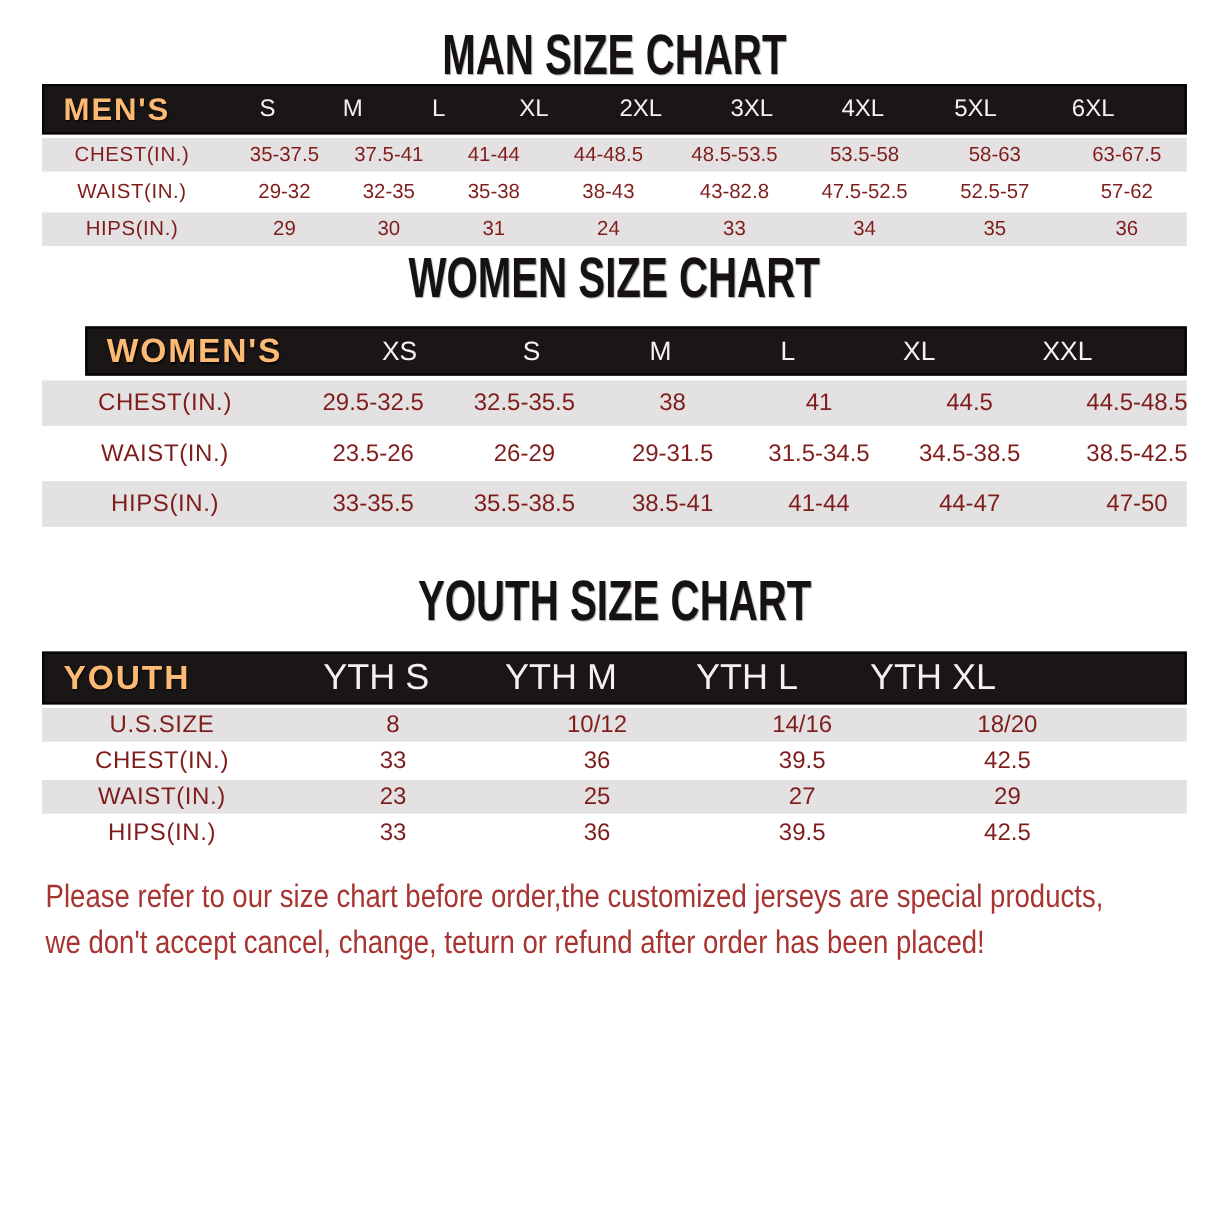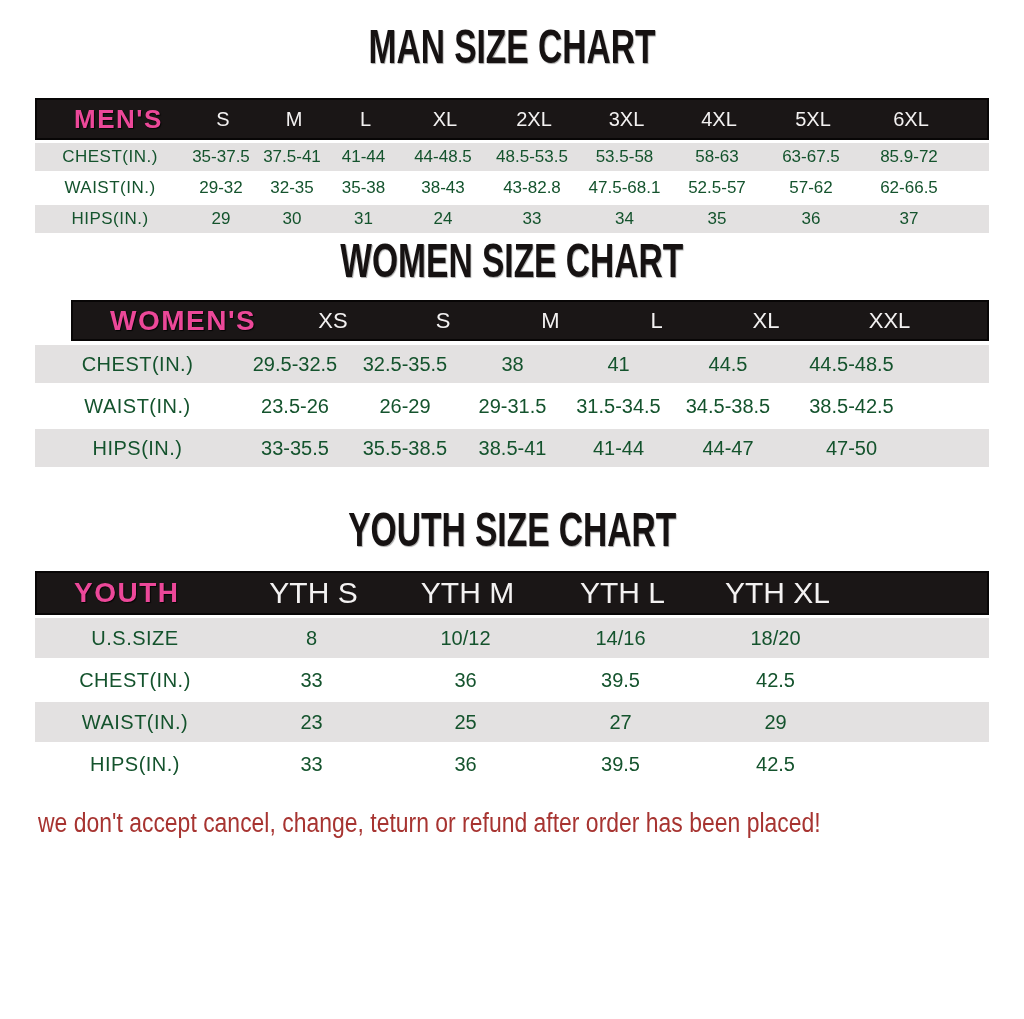--- a/index.html
+++ b/index.html
@@ -46,53 +46,53 @@
   }
   .squeeze {
     display: inline-block;
     transform: scale(0.78, 1.1);
     font-weight: bold;
     color: #161212;
     letter-spacing: 0px;
     text-shadow: 1px 1px 1px rgba(0,0,0,0.35);
     white-space: nowrap;
   }
-  .section-man    .heading { margin-top: 22px; margin-bottom: 28px; }
+  .section-man    .heading { margin-top: 22px; margin-bottom: 0; }
   .section-women  .heading { margin-bottom: 16px; }
   .section-youth  .heading { margin-top: 38px; margin-bottom: 18px; }
 
   
   .size-table {
     margin: 0 35px;
     width: 954px;
   }
   .trow {
     display: grid;
     align-items: center;
     box-sizing: border-box;
   }
   .thead {
     background: var(--bar, #1a1616);
     border: 2px solid #080606;
     color: #ffffff;
   }
   .label-cell {
     font-weight: bold;
-    color: #ec4899;
-    padding-left: 37px;
+    color: #fdba74;
+    padding-left: 16px;
     letter-spacing: 1.5px;
     text-shadow: 1px 1px 1px rgba(0,0,0,0.8);
     white-space: nowrap;
   }
   .size-cell {
     text-align: center;
     color: #f3f1f1;
     white-space: nowrap;
   }
-  .tbody { color: #14532d; }
+  .tbody { color: #7f1d1d; gap: 16px; }
   .striped { background: var(--stripe, #e3e1e1); }
   .plain   { background: #ffffff; }
   .row-label {
     text-align: center;
     letter-spacing: 0.5px;
     white-space: nowrap;
   }
   .value-cell {
     text-align: center;
     white-space: nowrap;
@@ -109,21 +109,21 @@
   
   .women .trow  { grid-template-columns: 205px 110px 110px 105px 107px 112px 135px 1fr; }
   .women .thead { height: 41px; margin-bottom: 4px; margin-left: 36px; }
   .women .tbody { height: 38px; margin-bottom: 4px; font-size: 20px; }
   .women .label-cell { font-size: 28px; }
   .women .size-cell  { font-size: 22px; }
 
   
   .youth .trow  { grid-template-columns: 200px 153px 155px 155px 155px 1fr; }
   .youth .thead { height: 44px; margin-bottom: 3px; }
-  .youth .tbody { height: 40px; margin-bottom: 2px; font-size: 20px; }
+  .youth .tbody { height: 28px; margin-bottom: 2px; font-size: 20px; }
   .youth .label-cell { font-size: 28px; }
   .youth .size-cell  { font-size: 30px; }
 
   
   .notice {
     margin: 20px 0 0 38px;
     color: var(--red, #a73431);
   }
   .notice p {
     margin: 0;
@@ -174,21 +174,21 @@
           <div class="cell value-cell">85.9-72</div>
           <div class="cell filler"></div>
         </div>
         <div class="trow tbody plain">
           <div class="cell row-label">WAIST(IN.)</div>
           <div class="cell value-cell">29-32</div>
           <div class="cell value-cell">32-35</div>
           <div class="cell value-cell">35-38</div>
           <div class="cell value-cell">38-43</div>
           <div class="cell value-cell">43-82.8</div>
-          <div class="cell value-cell">47.5-68.1</div>
+          <div class="cell value-cell">47.5-52.5</div>
           <div class="cell value-cell">52.5-57</div>
           <div class="cell value-cell">57-62</div>
           <div class="cell value-cell">62-66.5</div>
           <div class="cell filler"></div>
         </div>
         <div class="trow tbody striped">
           <div class="cell row-label">HIPS(IN.)</div>
           <div class="cell value-cell">29</div>
           <div class="cell value-cell">30</div>
           <div class="cell value-cell">31</div>
@@ -293,16 +293,17 @@
           <div class="cell value-cell">33</div>
           <div class="cell value-cell">36</div>
           <div class="cell value-cell">39.5</div>
           <div class="cell value-cell">42.5</div>
           <div class="cell filler"></div>
         </div>
       </div>
   </section>
 
   <footer class="notice">
+    <p><span class="squeeze-left">Please refer to our size chart before order,the customized jerseys are special products,</span></p>
     <p><span class="squeeze-left">we don't accept cancel, change, teturn or refund after order has been placed!</span></p>
   </footer>
 
 </div>
 
 </body></html>

